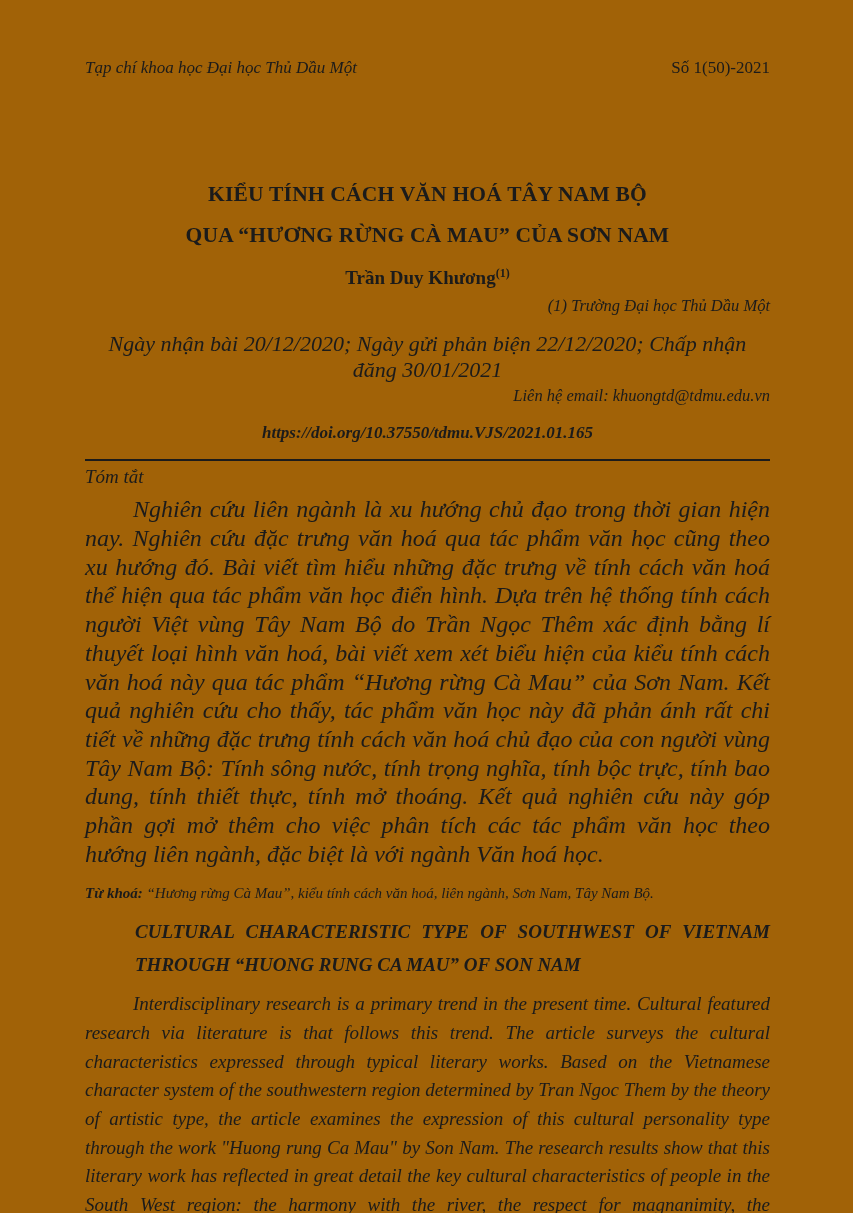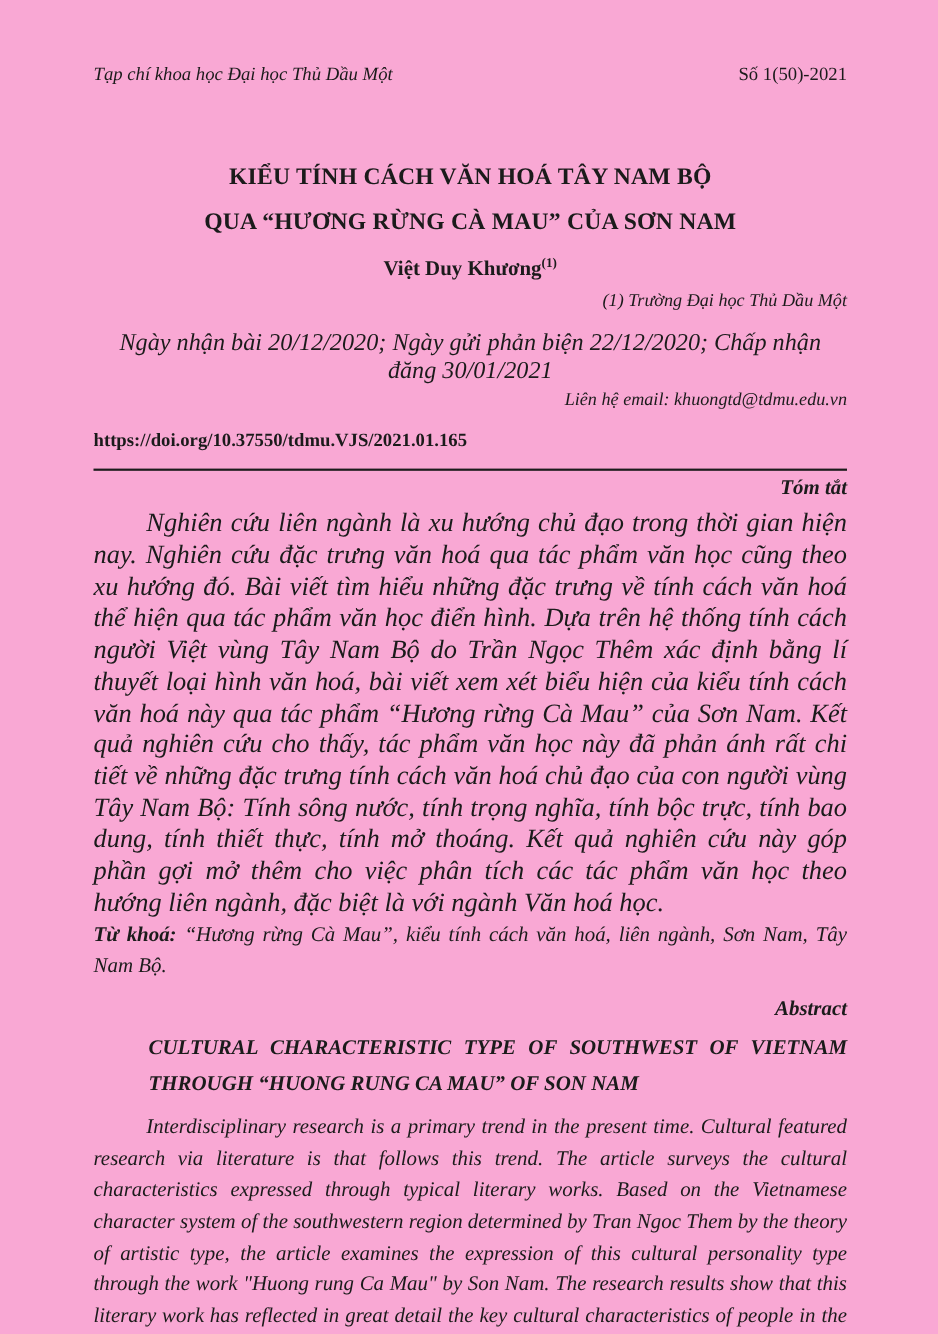--- a/index.html
+++ b/index.html
@@ -1,40 +1,40 @@
 <!DOCTYPE html>
 <html><head>
 <meta charset="utf-8">
 <style>
   * { margin: 0; padding: 0; box-sizing: border-box; }
   html, body { background: #e8e8e8; }
   .sheet {
     width: 853px;
     height: 1213px;
     margin: 0 auto;
-    background: #f9a8d4;
+    background: #a16207;
     color: #1b1b1b;
     font-family: "Liberation Serif", "DejaVu Serif", serif;
     padding: 58px 83px 0 85px;
     position: relative;
     overflow: hidden;
   }
   
   .running-head {
     display: flex;
     justify-content: space-between;
     align-items: baseline;
     font-size: 17px;
   }
   .journal-name { font-style: italic; }
   .issue-label { font-style: normal; }
 
   
   .title-block {
-    margin-top: 62px;
+    margin-top: 96px;
     text-align: center;
     font-weight: bold;
     font-size: 21.5px;
     line-height: 41px;
     letter-spacing: 0.2px;
   }
   .author-line {
     margin-top: 10px;
     text-align: center;
     font-weight: bold;
@@ -54,47 +54,47 @@
     font-size: 22px;
   }
   .contact-line {
     margin-top: 3px;
     text-align: right;
     font-style: italic;
     font-size: 16.5px;
   }
   .doi-line {
     margin-top: 17px;
-    text-align: left;
+    text-align: center;
+    font-style: italic;
     font-weight: bold;
     font-size: 17px;
   }
   .rule {
     border: none;
     border-top: 2px solid #1b1b1b;
     margin-top: 16px;
   }
   .section-heading {
     margin-top: 5px;
     font-size: 19px;
-    font-weight: bold;
+    font-weight: normal;
     font-style: italic;
-    text-align: right;
   }
   .vn-abstract {
     margin-top: 7px;
     font-size: 24px;
     font-style: italic;
     line-height: 28.7px;
     text-align: justify;
     text-indent: 48px;
   }
   .keywords-line {
-    margin-top: 1px;
-    font-size: 19px;
+    margin-top: 11px;
+    font-size: 15px;
     font-style: italic;
     line-height: 28.7px;
     text-align: justify;
   }
   .keywords-line .kw-label { font-weight: bold; }
   .abstract-heading { margin-top: 13px; }
   .en-title {
     margin-top: 7px;
     margin-left: 50px;
     font-size: 19px;
@@ -120,37 +120,36 @@
   <div class="running-head">
     <span class="journal-name">Tạp chí khoa học Đại học Thủ Dầu Một</span>
     <span class="issue-label">Số 1(50)-2021</span>
   </div>
 
   <div class="title-block">
     <div>KIỂU TÍNH CÁCH VĂN HOÁ TÂY NAM BỘ</div>
     <div>QUA “HƯƠNG RỪNG CÀ MAU” CỦA SƠN NAM</div>
   </div>
 
-  <div class="author-line"><span>Việt Duy Khương</span><sup>(1)</sup></div>
+  <div class="author-line"><span>Trần Duy Khương</span><sup>(1)</sup></div>
 
   <div class="affiliation-line">(1) Trường Đại học Thủ Dầu Một</div>
 
   <div class="dates-line">Ngày nhận bài 20/12/2020; Ngày gửi phản biện 22/12/2020; Chấp nhận đăng 30/01/2021</div>
 
   <div class="contact-line">Liên hệ email: khuongtd@tdmu.edu.vn</div>
 
   <div class="doi-line">https://doi.org/10.37550/tdmu.VJS/2021.01.165</div>
 
   <hr class="rule">
 
   <div class="section-heading">Tóm tắt</div>
 
   <p class="vn-abstract">Nghiên cứu liên ngành là xu hướng chủ đạo trong thời gian hiện nay. Nghiên cứu đặc trưng văn hoá qua tác phẩm văn học cũng theo xu hướng đó. Bài viết tìm hiểu những đặc trưng về tính cách văn hoá thể hiện qua tác phẩm văn học điển hình. Dựa trên hệ thống tính cách người Việt vùng Tây Nam Bộ do Trần Ngọc Thêm xác định bằng lí thuyết loại hình văn hoá, bài viết xem xét biểu hiện của kiểu tính cách văn hoá này qua tác phẩm “Hương rừng Cà Mau” của Sơn Nam. Kết quả nghiên cứu cho thấy, tác phẩm văn học này đã phản ánh rất chi tiết về những đặc trưng tính cách văn hoá chủ đạo của con người vùng Tây Nam Bộ: Tính sông nước, tính trọng nghĩa, tính bộc trực, tính bao dung, tính thiết thực, tính mở thoáng. Kết quả nghiên cứu này góp phần gợi mở thêm cho việc phân tích các tác phẩm văn học theo hướng liên ngành, đặc biệt là với ngành Văn hoá học.</p>
 
   <p class="keywords-line"><span class="kw-label">Từ khoá:</span><span> “Hương rừng Cà Mau”, kiểu tính cách văn hoá, liên ngành, Sơn Nam, Tây Nam Bộ.</span></p>
 
-  <div class="section-heading abstract-heading">Abstract</div>
 
   <p class="en-title">CULTURAL CHARACTERISTIC TYPE OF SOUTHWEST OF VIETNAM THROUGH “HUONG RUNG CA MAU” OF SON NAM</p>
 
   <p class="en-abstract">Interdisciplinary research is a primary trend in the present time. Cultural featured research via literature is that follows this trend. The article surveys the cultural characteristics expressed through typical literary works. Based on the Vietnamese character system of the southwestern region determined by Tran Ngoc Them by the theory of artistic type, the article examines the expression of this cultural personality type through the work "Huong rung Ca Mau" by Son Nam. The research results show that this literary work has reflected in great detail the key cultural characteristics of people in the South West region: the harmony with the river, the respect for magnanimity, the directness, the tolerance, the practicality, the openness. This research contributes to further suggesting the analysis of literary works in the interdisciplinary direction, especially with the Culturology.</p>
 
 </div>
 
 </body></html>

